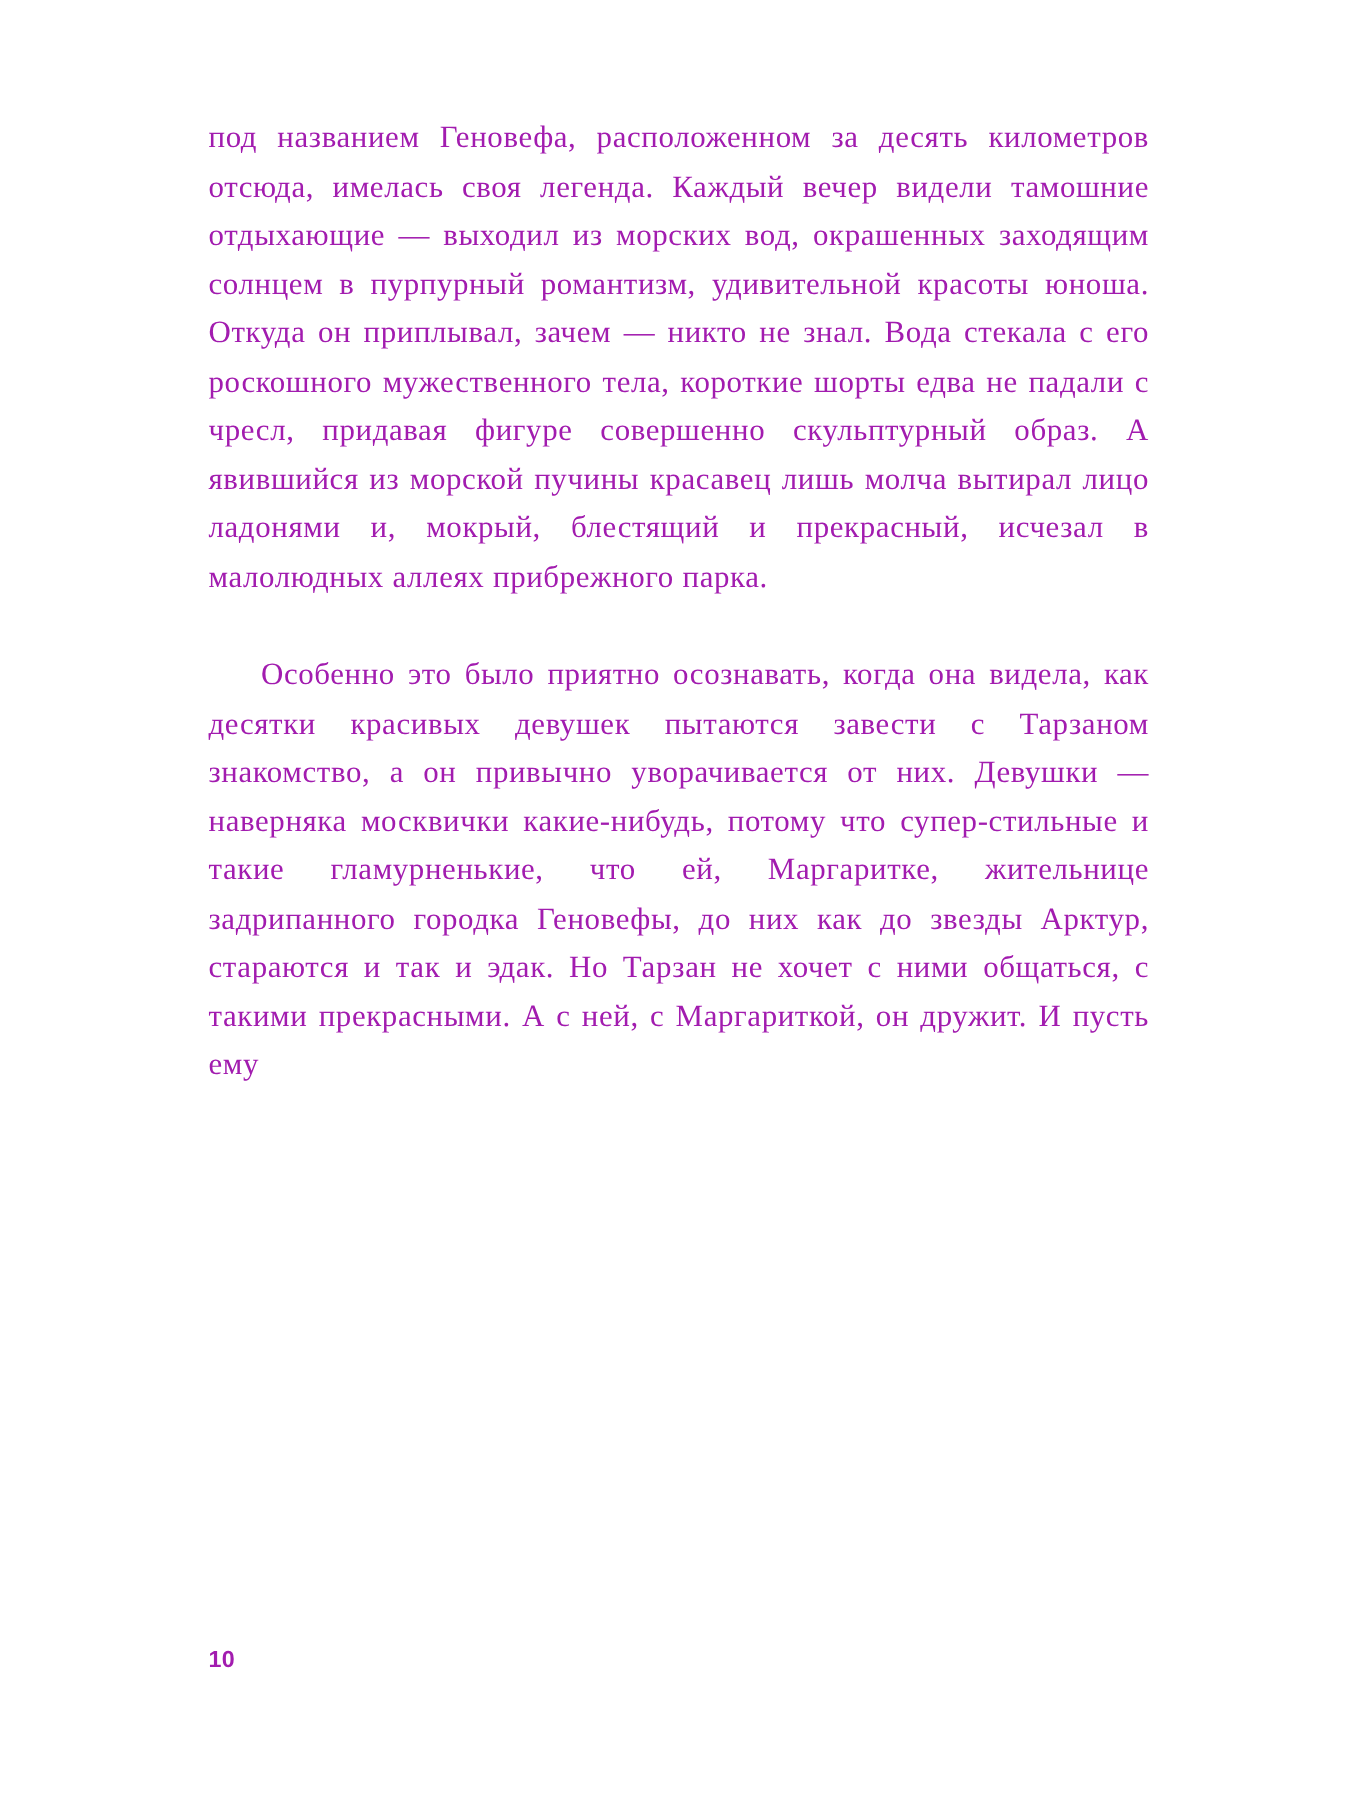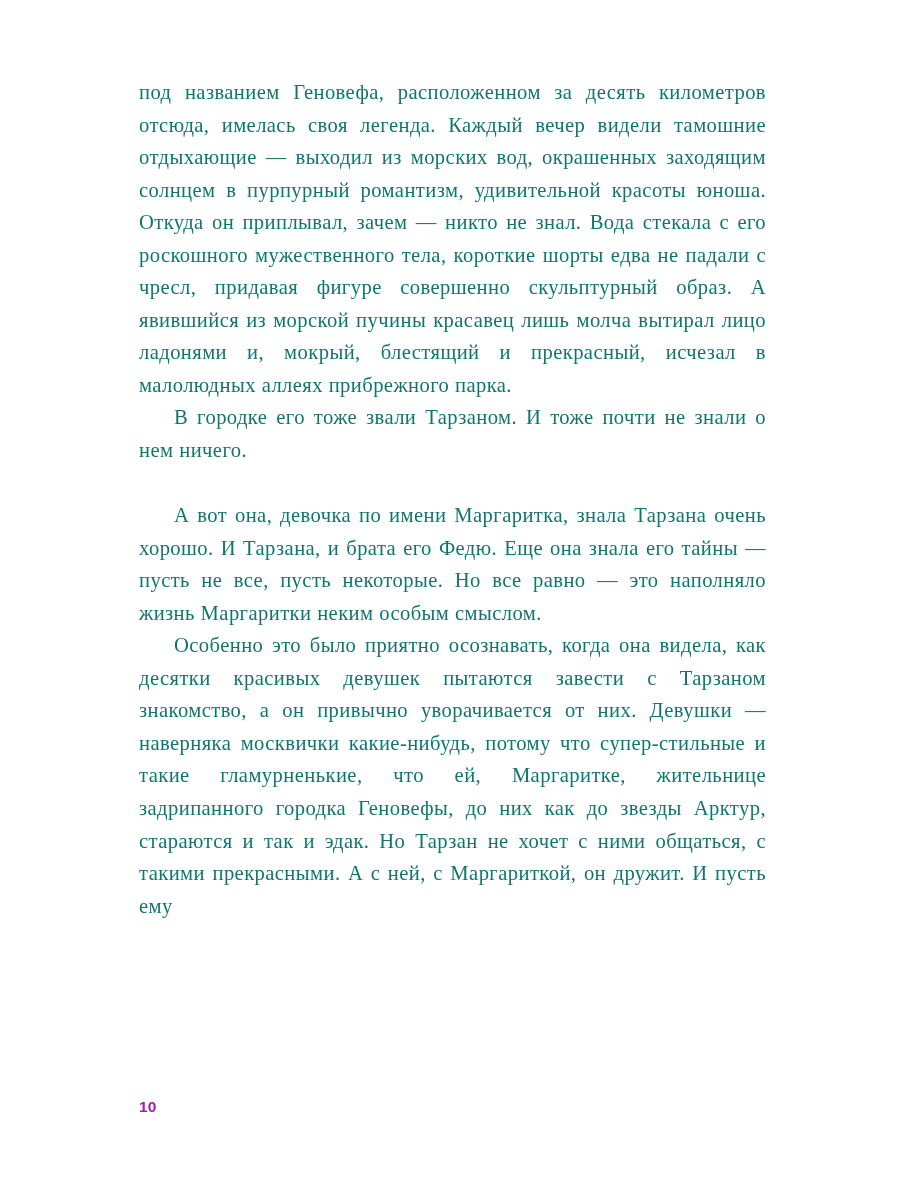--- a/index.html
+++ b/index.html
@@ -31,21 +31,21 @@
     left: 139px;
     top: 76px;
     width: 627px;
   }
 
   .para {
     margin: 0;
     padding: 0;
     font-size: 20.6px;
     line-height: 32.55px;
-    color: #0f766e;
+    color: #a21caf;
     text-align: justify;
     text-justify: inter-word;
     letter-spacing: 0.02em;
     word-spacing: 0.01em;
     hyphens: none;
   }
 
   .para.indent {
     text-indent: 35px;
   }
@@ -71,25 +71,23 @@
 </style>
 </head>
 <body>
 
 <div class="page">
 
   <div class="text-column">
 
     <p class="para cont">под названием Геновефа, расположенном за десять километров отсюда, имелась своя легенда. Каждый вечер видели тамошние отдыхающие — выходил из морских вод, окрашенных заходящим солнцем в пурпурный романтизм, удивительной красоты юноша. Откуда он приплывал, зачем — никто не знал. Вода стекала с его роскошного мужественного тела, короткие шорты едва не падали с чресл, придавая фигуре совершенно скульптурный образ. А явившийся из морской пучины красавец лишь молча вытирал лицо ладонями и, мокрый, блестящий и прекрасный, исчезал в малолюдных аллеях прибрежного парка.</p>
 
-    <p class="para indent">В городке его тоже звали Тарзаном. И тоже почти не знали о нем ничего.</p>
 
     <div class="gap"></div>
 
-    <p class="para indent">А вот она, девочка по имени Маргаритка, знала Тарзана очень хорошо. И Тарзана, и брата его Федю. Еще она знала его тайны — пусть не все, пусть некоторые. Но все равно — это наполняло жизнь Маргаритки неким особым смыслом.</p>
 
     <p class="para indent">Особенно это было приятно осознавать, когда она видела, как десятки красивых девушек пытаются завести с Тарзаном знакомство, а он привычно уворачивается от них. Девушки — наверняка москвички какие-нибудь, потому что супер-стильные и такие гламурненькие, что ей, Маргаритке, жительнице задрипанного городка Геновефы, до них как до звезды Арктур, стараются и так и эдак. Но Тарзан не хочет с ними общаться, с такими прекрасными. А с ней, с Маргариткой, он дружит. И пусть ему</p>
 
   </div>
 
   <div class="page-number">10</div>
 
 </div>
 
 </body></html>

